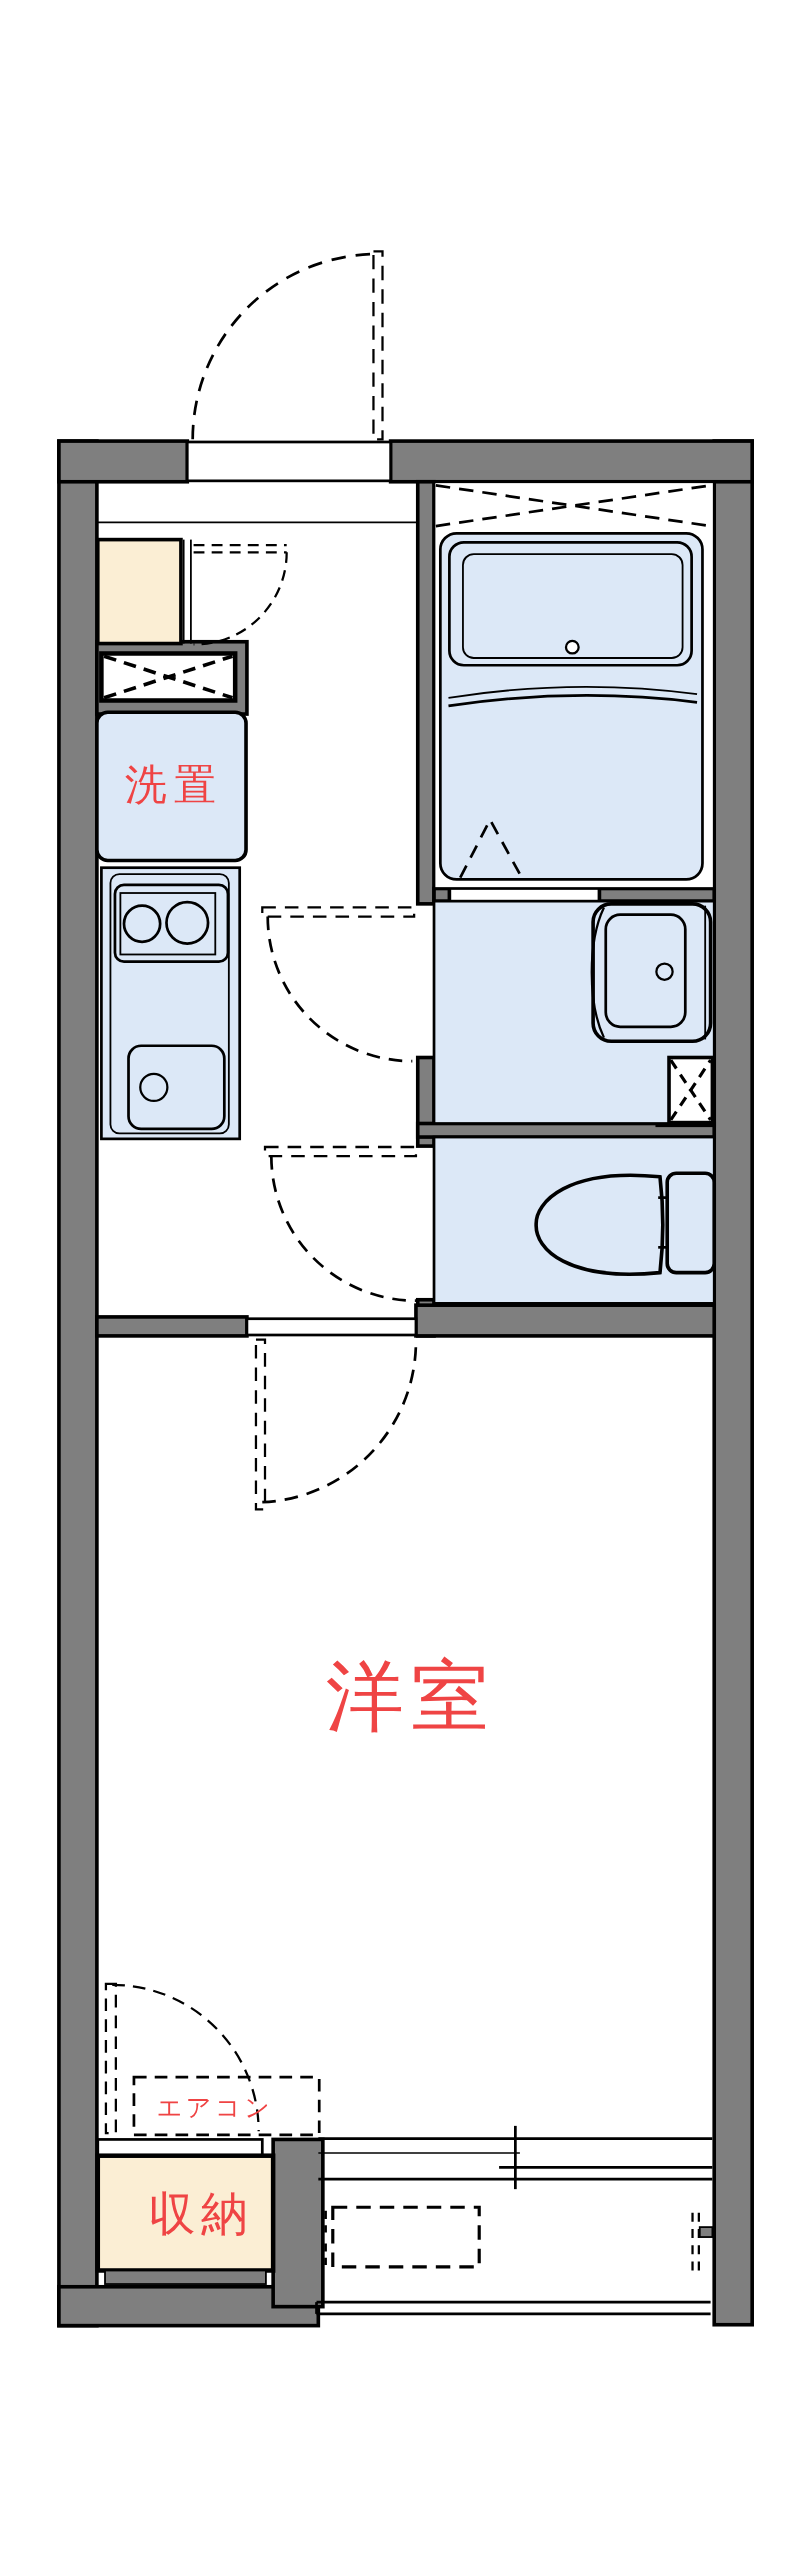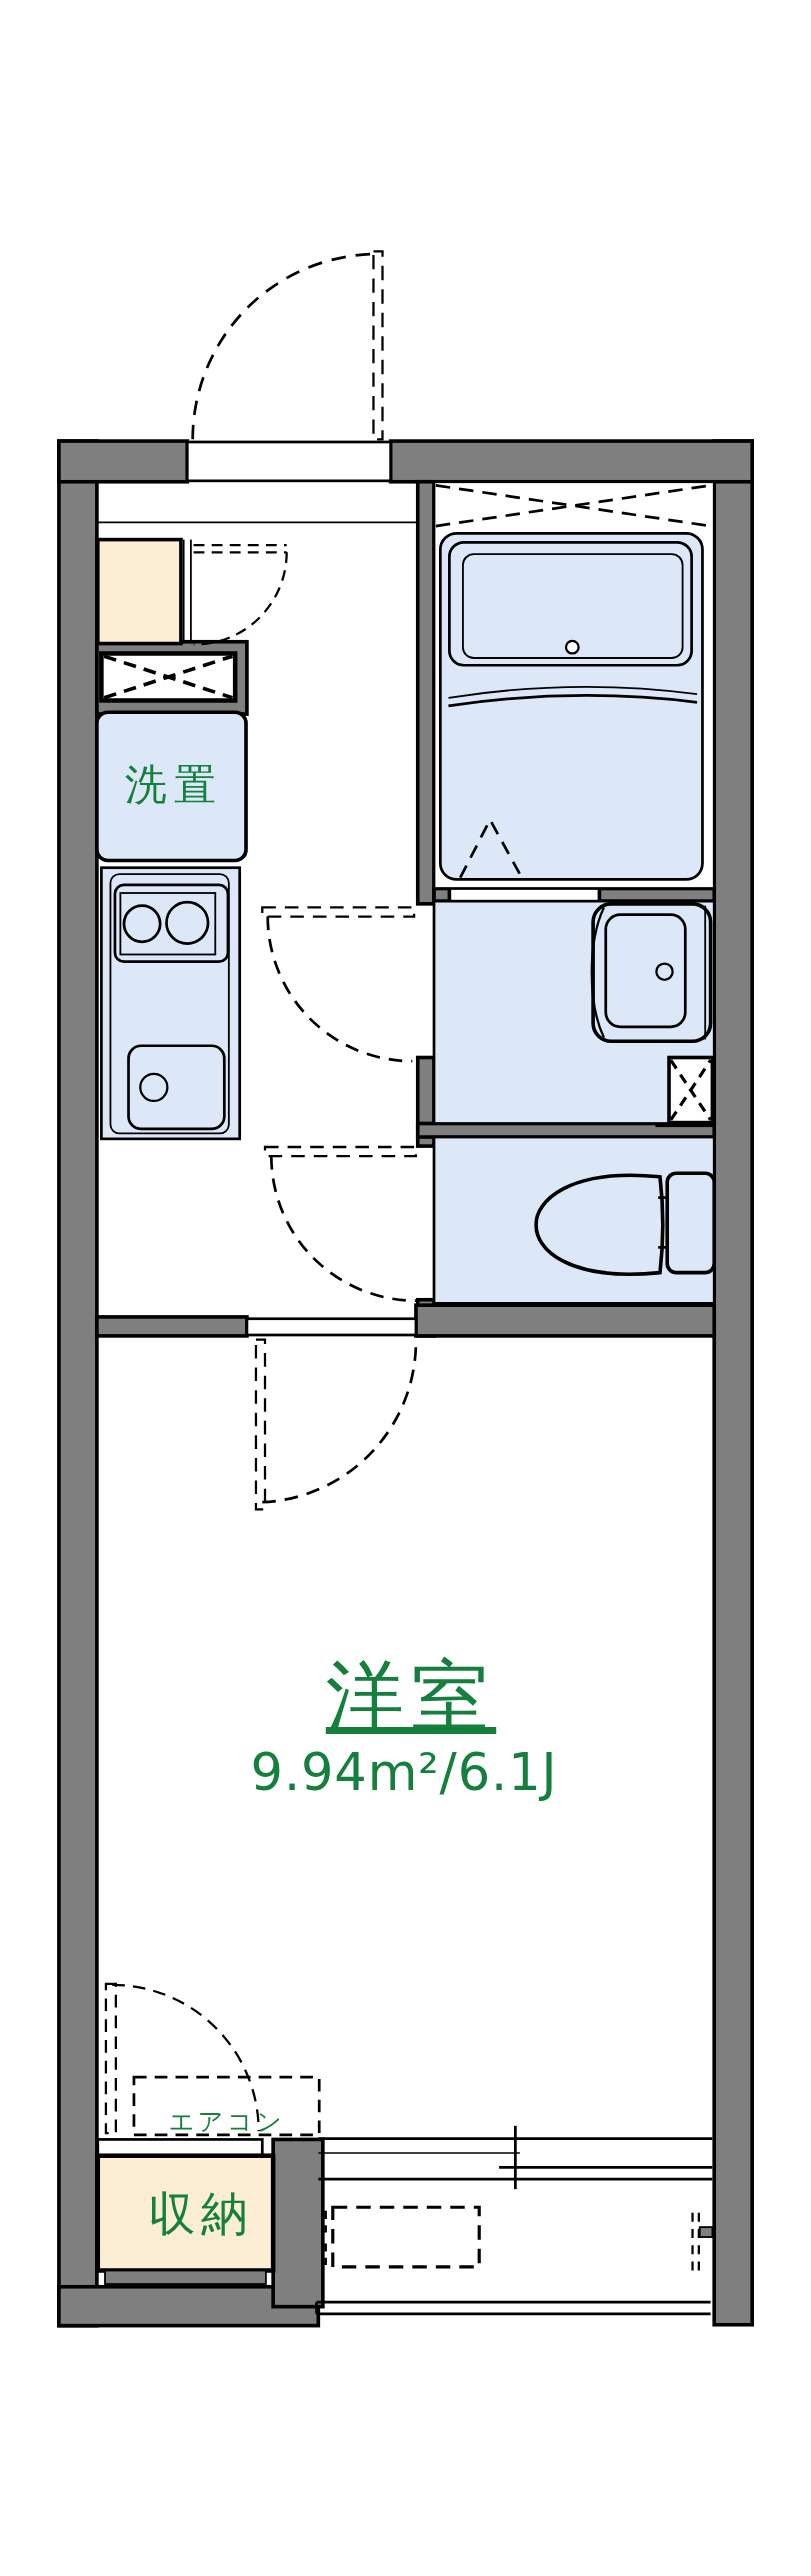--- a/index.html
+++ b/index.html
@@ -2,21 +2,21 @@
 <html style="--wall: #7f7f7f; --blue: #dce8f7; --cream: #fbeed4; --line: #000000; --bg: #ffffff;font-size:14.5px"><head>
 <meta charset="utf-8">
 <style>
   :root{
     --wall:#7f7f7f; --line:#000000; --blue:#dce8f7; --cream:#fbeed4; --bg:#ffffff;
   }
   html,body{margin:0;padding:0;background:var(--bg);}
   .plan{position:relative;width:812px;height:2576px;background:var(--bg);
         font-family:"DejaVu Sans","Liberation Sans",sans-serif;}
   .plan svg{position:absolute;left:0;top:0;}
-  .lbl{position:absolute;transform:translate(-50%,-50%);color:#15803d;white-space:nowrap;
+  .lbl{position:absolute;transform:translate(-50%,-50%);color:#ef4444;white-space:nowrap;
        text-align:center;line-height:1;}
   .lbl-washer{font-size:42px;letter-spacing:7.2px;}
   .lbl-room{font-size:78px;letter-spacing:7.2px;font-weight:500;}
   .lbl-area{font-size:51px;letter-spacing:0.9px;}
   .lbl-aircon{font-size:25px;letter-spacing:3.6px;}
   .lbl-storage{font-size:47px;letter-spacing:5.4px;margin-left:16px;}
 </style>
 </head>
 <body>
 
@@ -163,18 +163,17 @@
     <rect x="368" y="2442" width="162" height="66" fill="none" stroke="#000" stroke-width="3.5" stroke-dasharray="16 10"></rect>
     <line x1="360" y1="2446" x2="360" y2="2470" stroke="#000" stroke-width="3" stroke-dasharray="9 7"></line>
     <line x1="360" y1="2482" x2="360" y2="2506" stroke="#000" stroke-width="3" stroke-dasharray="9 7"></line>
     <line x1="766" y1="2448" x2="766" y2="2520" stroke="#000" stroke-width="2.5" stroke-dasharray="10 8"></line>
     <line x1="773" y1="2448" x2="773" y2="2520" stroke="#000" stroke-width="2.5" stroke-dasharray="10 8"></line>
     <rect x="774" y="2464" width="14" height="11" fill="#7f7f7f" stroke="#000" stroke-width="2"></rect>
   </g>
 </svg>
 
   <div class="lbl lbl-washer" style="left:174px;top:785px;">洗置</div>
-  <div class="lbl lbl-room" style="left:411px;top:1696px;text-decoration:underline;">洋室</div>
-  <div class="lbl lbl-area" style="left:404px;top:1772px;">9.94m²/6.1J</div>
-  <div class="lbl lbl-aircon" style="left:227px;top:2107px;margin-top:14px;">エアコン</div>
+  <div class="lbl lbl-room" style="left:411px;top:1696px;">洋室</div>
+  <div class="lbl lbl-aircon" style="left:215px;top:2107px;">エアコン</div>
   <div class="lbl lbl-storage" style="left:185px;top:2213px;">収納</div>
 </div>
 
 
 </body></html>

